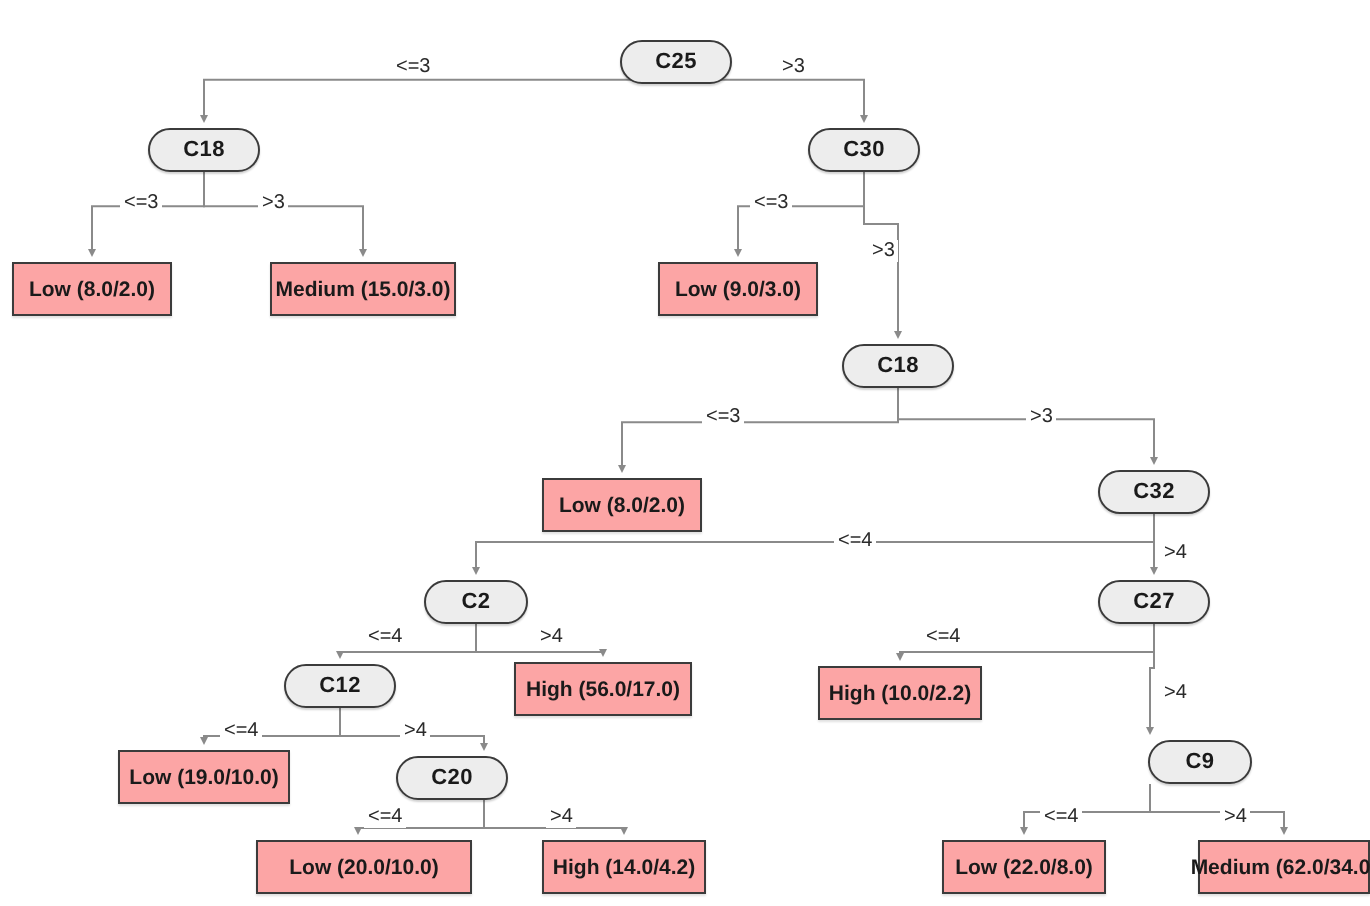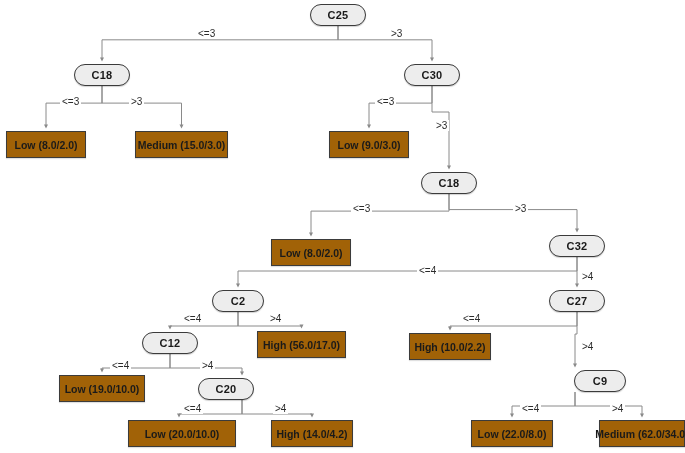--- a/index.html
+++ b/index.html
@@ -44,21 +44,21 @@
     font-weight: bold;
     color: #1a1a1a;
     letter-spacing: 0.2px;
     box-shadow: 0 1px 1px rgba(0,0,0,0.18);
   }
   
   .node-leaf {
     height: 27px;
     border: 1px solid #3b3b3b;
     border-radius: 0;
-    background: #a16207;
+    background: #fca5a5;
     font-size: 10.5px;
     font-weight: bold;
     color: #1a1a1a;
     padding: 0 7px;
     box-shadow: 0 1px 1px rgba(0,0,0,0.12);
   }
   .edge-label {
     position: absolute;
     font-size: 10px;
     color: #2b2b2b;
@@ -96,21 +96,21 @@
         <path d="M 575 392 L 575 406 L 642 406 L 642 416" fill="none" stroke="#8a8a8a" stroke-width="1" marker-end="url(#arrowhead)"></path>
         <path d="M 238 312 L 238 326 L 170 326 L 170 328" fill="none" stroke="#8a8a8a" stroke-width="1" marker-end="url(#arrowhead)"></path>
         <path d="M 238 312 L 238 326 L 301.5 326 L 301.5 327" fill="none" stroke="#8a8a8a" stroke-width="1" marker-end="url(#arrowhead)"></path>
         <path d="M 170 354 L 170 368 L 102 368 L 102 371" fill="none" stroke="#8a8a8a" stroke-width="1" marker-end="url(#arrowhead)"></path>
         <path d="M 170 354 L 170 368 L 242 368 L 242 374" fill="none" stroke="#8a8a8a" stroke-width="1" marker-end="url(#arrowhead)"></path>
         <path d="M 242 400 L 242 414 L 179 414 L 179 416" fill="none" stroke="#8a8a8a" stroke-width="1" marker-end="url(#arrowhead)"></path>
         <path d="M 242 400 L 242 414 L 312 414 L 312 416" fill="none" stroke="#8a8a8a" stroke-width="1" marker-end="url(#arrowhead)"></path>
       </g>
   </svg>
   <div id="node-layer">
-      <div class="node node-internal" style="left: 310px; top: 4px; width: 56px;">C25</div>
+      <div class="node node-internal" style="left: 310px; top: 20px; width: 56px;">C25</div>
       <div class="node node-internal" style="left: 74px; top: 64px; width: 56px;">C18</div>
       <div class="node node-internal" style="left: 404px; top: 64px; width: 56px;">C30</div>
       <div class="node node-internal" style="left: 421px; top: 172px; width: 56px;">C18</div>
       <div class="node node-internal" style="left: 549px; top: 235px; width: 56px;">C32</div>
       <div class="node node-internal" style="left: 549px; top: 290px; width: 56px;">C27</div>
       <div class="node node-internal" style="left: 574px; top: 370px; width: 52px;">C9</div>
       <div class="node node-internal" style="left: 212px; top: 290px; width: 52px;">C2</div>
       <div class="node node-internal" style="left: 142px; top: 332px; width: 56px;">C12</div>
       <div class="node node-internal" style="left: 198px; top: 378px; width: 56px;">C20</div>
       <div class="node node-leaf" style="left: 6px; top: 131px; width: 80px;">Low (8.0/2.0)</div>

